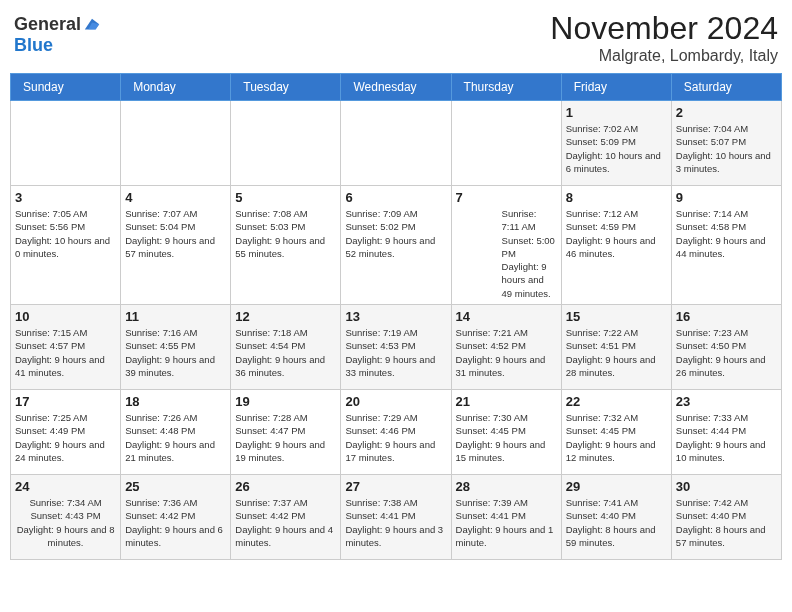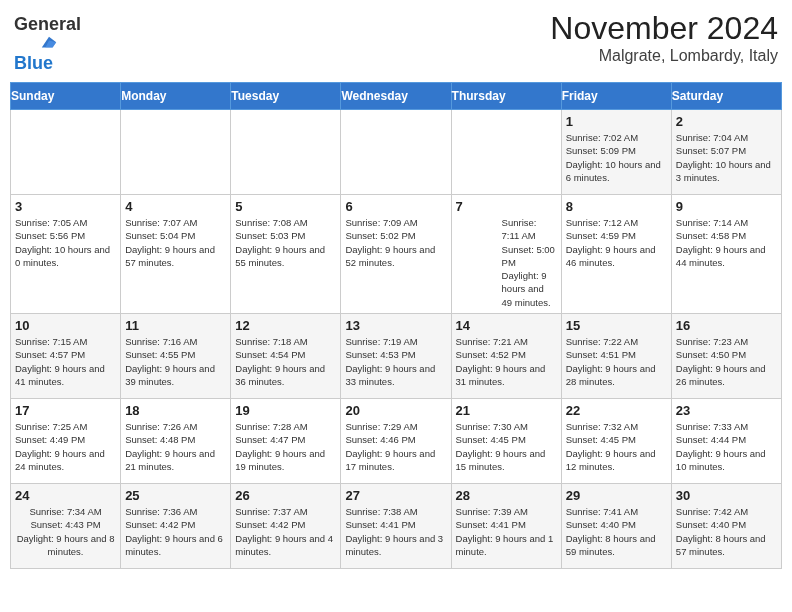--- a/index.html
+++ b/index.html
@@ -18,22 +18,21 @@
       padding: 0 4px;
     }
     .logo {
       display: flex;
       flex-direction: column;
       align-items: flex-start;
       margin-top: 4px;
     }
     .logo-text {
       display: flex;
-      align-items: center;
-      flex-direction: column;
+      align-items: flex-end;
     }
     .logo-general {
       font-size: 18px;
       font-weight: bold;
       color: #333;
     }
     .logo-blue {
       font-size: 18px;
       font-weight: bold;
       color: #2277cc;
@@ -57,22 +56,22 @@
     }
     table {
       width: 100%;
       border-collapse: collapse;
       table-layout: fixed;
     }
     thead tr th {
       background-color: #3377cc;
       color: white;
       font-size: 12px;
-      font-weight: bold;
-      padding: 6px 0;
+      font-weight: normal;
+      padding: 6px 12px;
       text-align: left;
       border: 1px solid #5599dd;
     }
     tbody tr td {
       vertical-align: top;
       border: 1px solid #ccc;
       padding: 4px 4px 4px 4px;
       font-size: 10px;
       color: #333;
       background: #fff;

